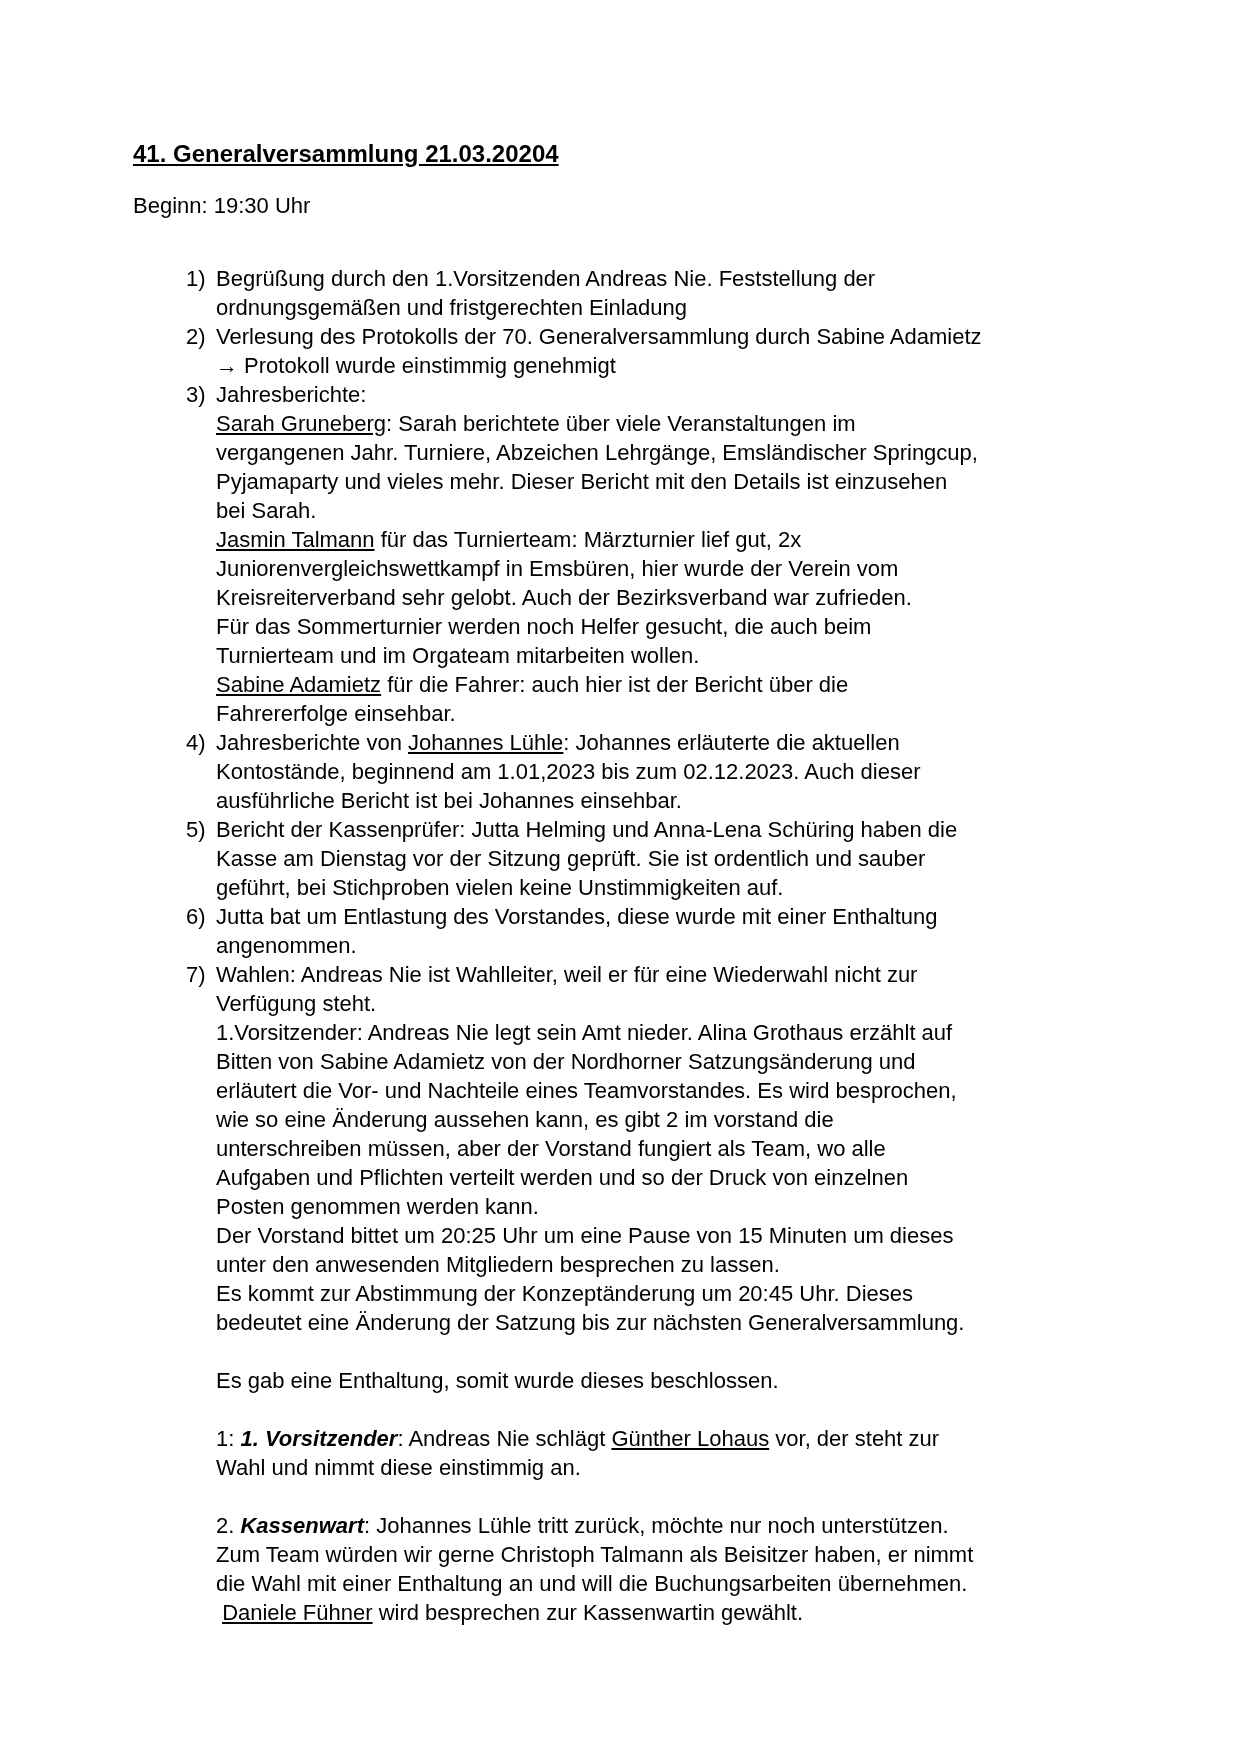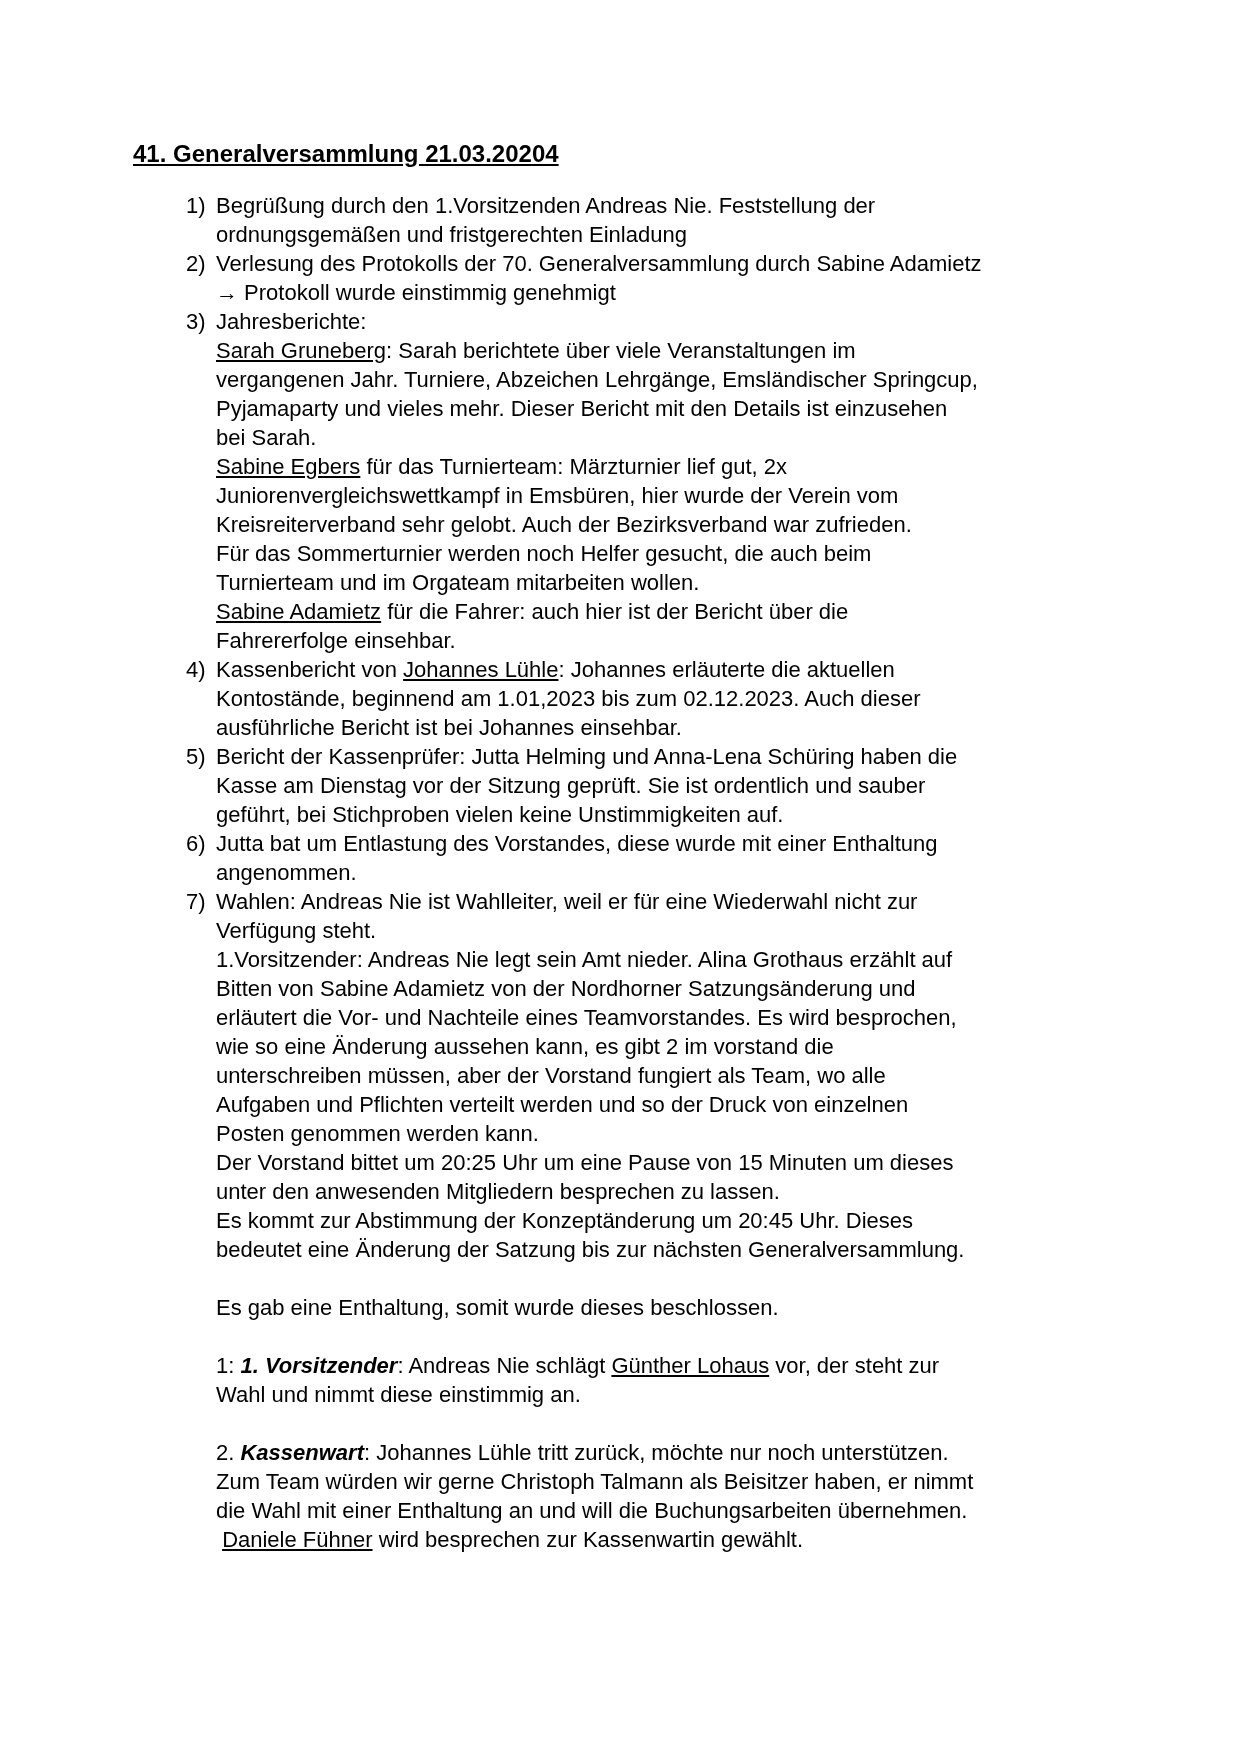--- a/index.html
+++ b/index.html
@@ -56,50 +56,51 @@
   }
   .item-body span.u { text-decoration: underline; margin-top: 13px; }
   .item-body span.b { font-weight: 700; font-style: italic; }
 </style>
 </head>
 <body>
 
 <div class="page">
   <h1 class="doc-title">41. Generalversammlung 21.03.20204</h1>
 
+  <p class="begin-line">Beginn: 19:30 Uhr</p>
 
   <ol class="agenda">
       <li class="agenda-item">
         <span class="num">1)</span>
         <div class="item-body"><span>Begrüßung durch den 1.Vorsitzenden Andreas Nie. Feststellung der
 ordnungsgemäßen und fristgerechten Einladung</span></div>
       </li>
       <li class="agenda-item">
         <span class="num">2)</span>
         <div class="item-body"><span>Verlesung des Protokolls der 70. Generalversammlung durch Sabine Adamietz
 → Protokoll wurde einstimmig genehmigt</span></div>
       </li>
       <li class="agenda-item">
         <span class="num">3)</span>
         <div class="item-body"><span>Jahresberichte:
 </span><span class="u">Sarah Gruneberg</span><span>: Sarah berichtete über viele Veranstaltungen im
 vergangenen Jahr. Turniere, Abzeichen Lehrgänge, Emsländischer Springcup,
 Pyjamaparty und vieles mehr. Dieser Bericht mit den Details ist einzusehen
 bei Sarah.
-</span><span class="u">Sabine Egbers</span><span> für das Turnierteam: Märzturnier lief gut, 2x
+</span><span class="u">Jasmin Talmann</span><span> für das Turnierteam: Märzturnier lief gut, 2x
 Juniorenvergleichswettkampf in Emsbüren, hier wurde der Verein vom
 Kreisreiterverband sehr gelobt. Auch der Bezirksverband war zufrieden.
 Für das Sommerturnier werden noch Helfer gesucht, die auch beim
 Turnierteam und im Orgateam mitarbeiten wollen.
 </span><span class="u">Sabine Adamietz</span><span> für die Fahrer: auch hier ist der Bericht über die
 Fahrererfolge einsehbar.</span></div>
       </li>
       <li class="agenda-item">
         <span class="num">4)</span>
-        <div class="item-body"><span>Kassenbericht von </span><span class="u">Johannes Lühle</span><span>: Johannes erläuterte die aktuellen
+        <div class="item-body"><span>Jahresberichte von </span><span class="u">Johannes Lühle</span><span>: Johannes erläuterte die aktuellen
 Kontostände, beginnend am 1.01,2023 bis zum 02.12.2023. Auch dieser
 ausführliche Bericht ist bei Johannes einsehbar.</span></div>
       </li>
       <li class="agenda-item">
         <span class="num">5)</span>
         <div class="item-body"><span>Bericht der Kassenprüfer: Jutta Helming und Anna-Lena Schüring haben die
 Kasse am Dienstag vor der Sitzung geprüft. Sie ist ordentlich und sauber
 geführt, bei Stichproben vielen keine Unstimmigkeiten auf.</span></div>
       </li>
       <li class="agenda-item">

